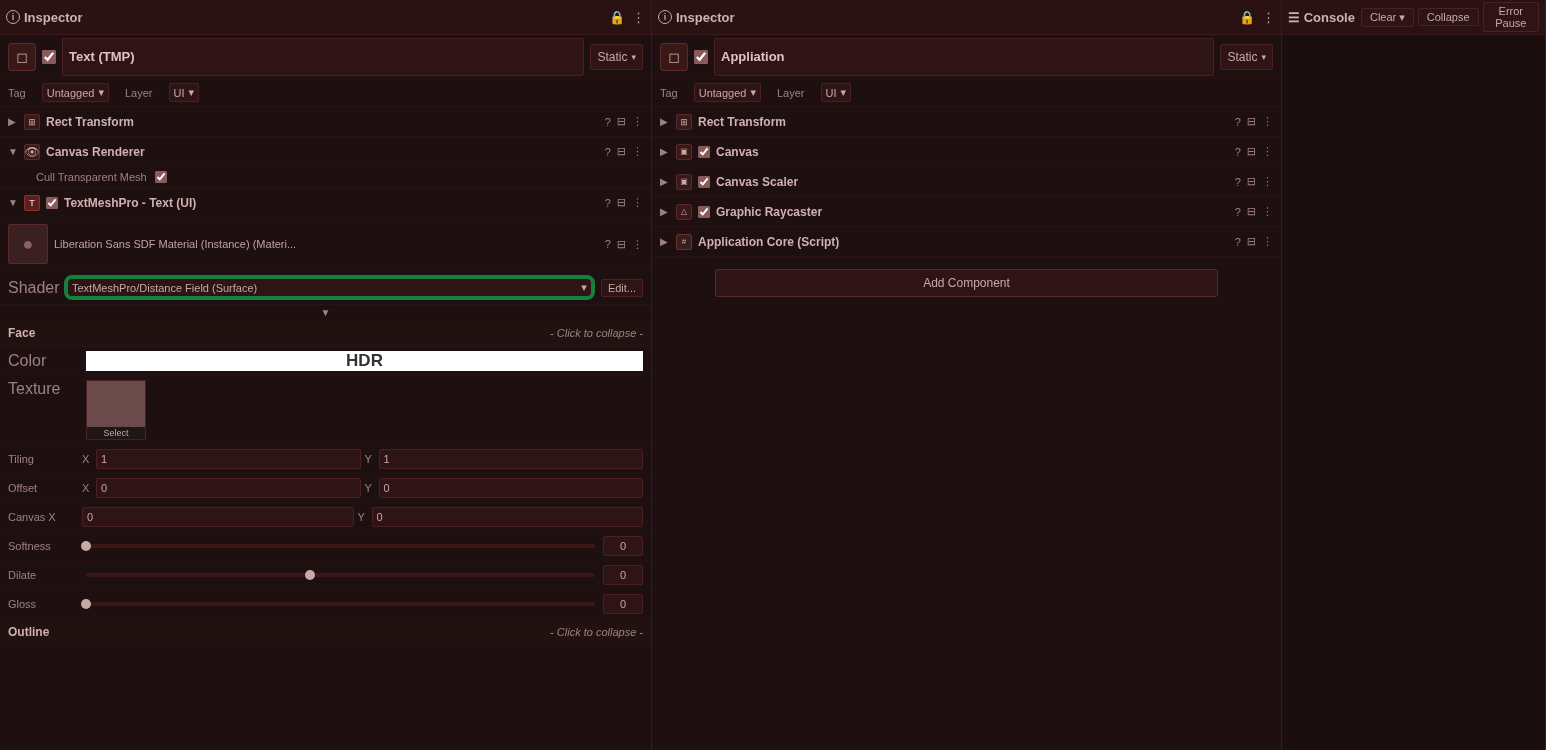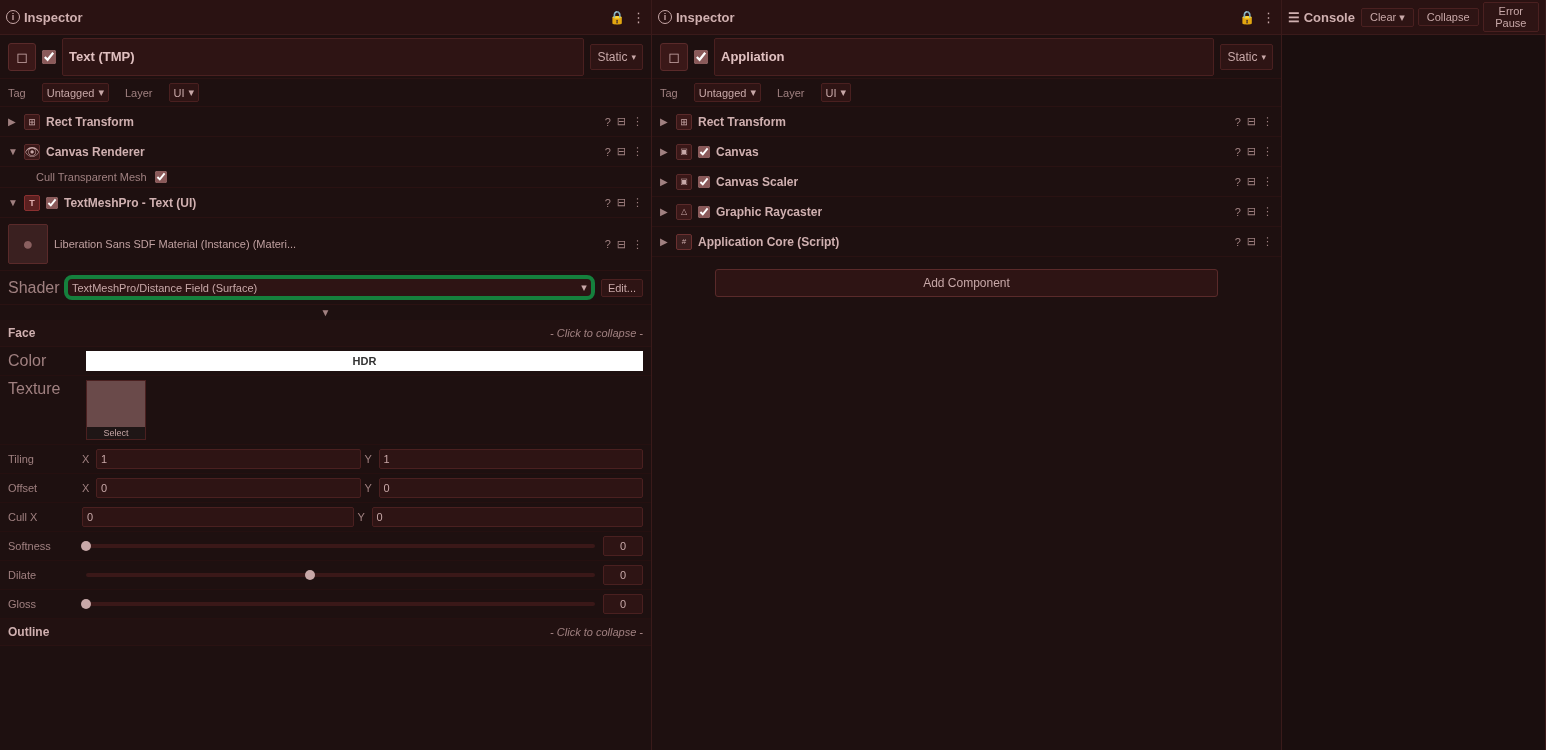--- a/index.html
+++ b/index.html
@@ -292,21 +292,21 @@
       gap: 0;
       flex: 1;
     }
     .color-white-box {
       background: white;
       flex: 1;
       height: 20px;
       display: flex;
       align-items: center;
       justify-content: center;
-      font-size: 11px;
+      font-size: 17px;
       color: #333;
       font-weight: 600;
     }
 
     
     .texture-preview {
       width: 60px; height: 60px;
       background: #6a4a4a;
       border: 1px solid #4a2020;
       position: relative;
@@ -606,21 +606,21 @@
         <span class="xyz-label">Offset</span>
         <div class="xyz-field-group">
           <span class="axis-label">X</span>
           <input class="xyz-input" type="text" value="0" style="">
           <span class="axis-label">Y</span>
           <input class="xyz-input" type="text" value="0" style="">
         </div>
       </div>
 
       <div class="xyz-row">
-        <span class="xyz-label">Cull X</span>
+        <span class="xyz-label">Canvas X</span>
         <div class="xyz-field-group">
           <input class="xyz-input" type="text" value="0" style="">
           <span class="axis-label">Y</span>
           <input class="xyz-input" type="text" value="0" style="">
         </div>
       </div>
 
       <div class="slider-row">
         <span class="slider-label">Softness</span>
         <div class="slider-track">

